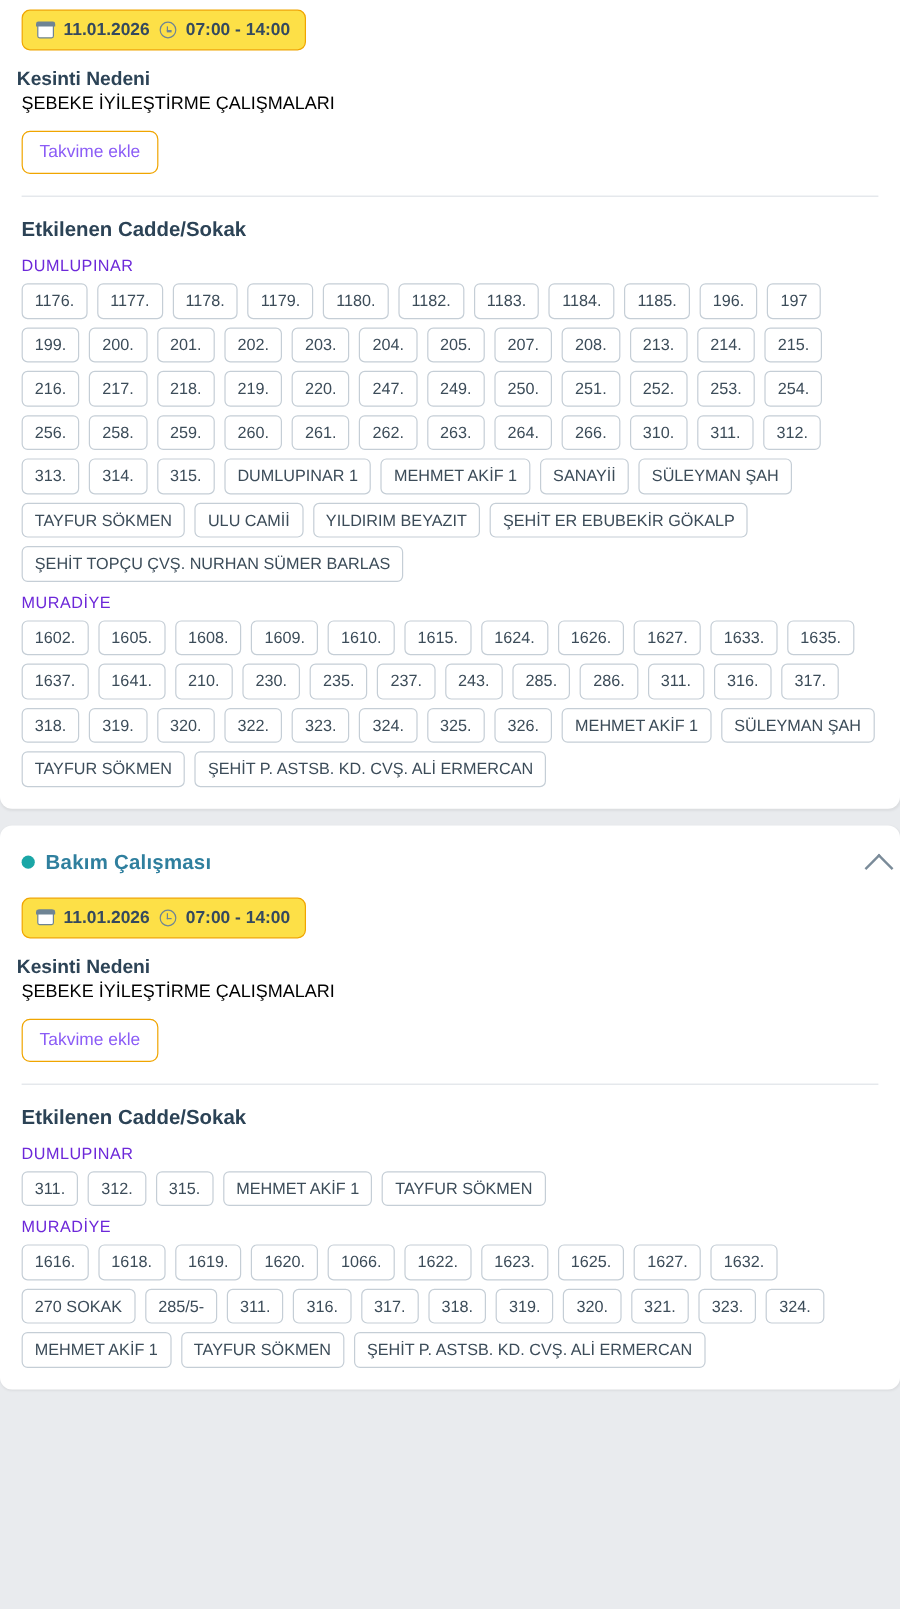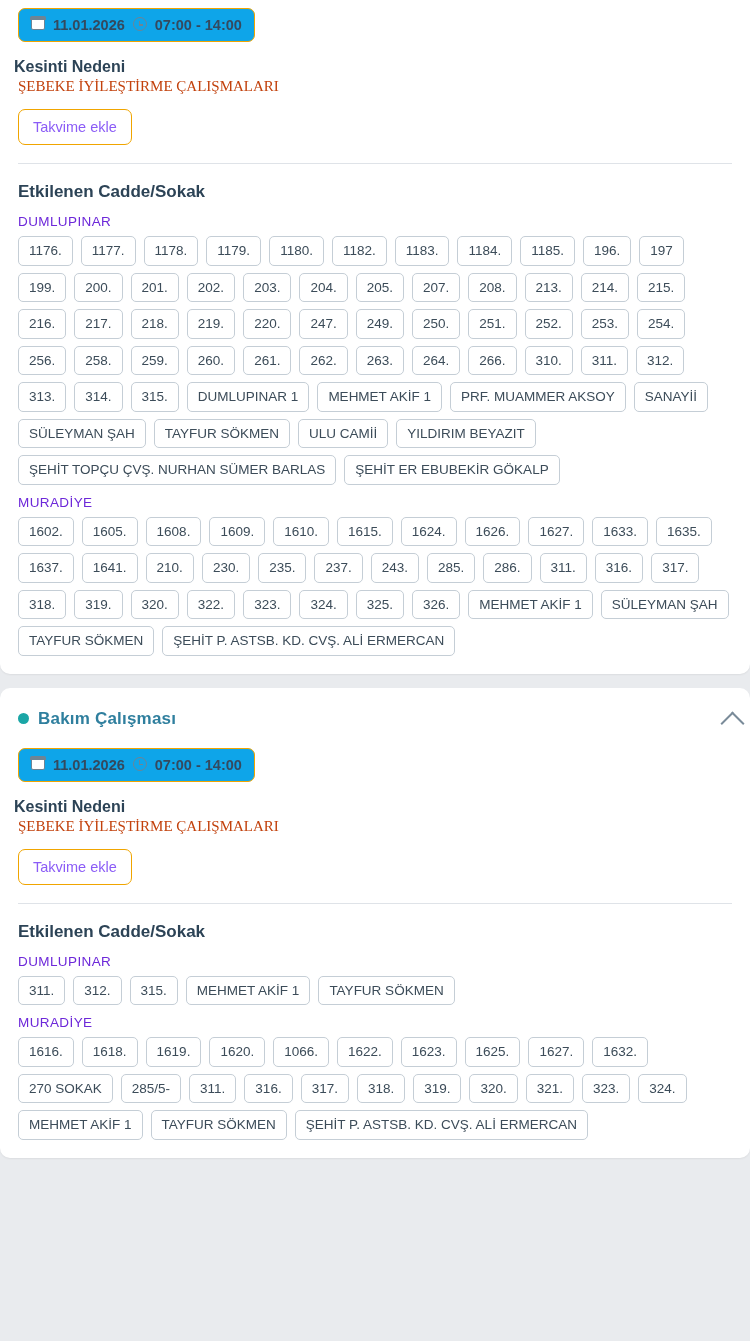--- a/index.html
+++ b/index.html
@@ -62,25 +62,25 @@
     position: absolute;
     left: 4px; top: 9px;
     width: 15px; height: 15px;
     border-left: 2.5px solid #7a8b99;
     border-top: 2.5px solid #7a8b99;
     transform: rotate(45deg);
   }
 
   .datepill {
     display: inline-flex;
-    align-items: flex-start;
+    align-items: center;
     gap: 8px;
     border: 1.5px solid #f0a500;
     border-radius: 7px;
-    background: #0ea5e9;
+    background: #fde047;
     padding: 8px 12px;
     margin: 8px 0 0 4px;
     font-size: 14.5px;
     color: #34495e;
     font-weight: bold;
   }
   .icon-cal {
     width: 14px; height: 13px;
     position: relative;
     display: inline-block;
@@ -119,23 +119,22 @@
   }
 
   .section-title {
     font-size: 16px;
     font-weight: bold;
     color: #2c4356;
     margin: 16px 0 2px 0;
   }
   .reason-text {
     font-size: 15px;
-    color: #c2410c;
+    color: #000000;
     margin: 2px 0 0 4px;
-    font-family: Liberation Serif, serif;
   }
 
   .btn-cal {
     display: inline-block;
     margin: 14px 0 0 4px;
     border: 1.5px solid #f0a500;
     background: #fff;
     border-radius: 7px;
     padding: 9px 14px;
     font-size: 14.5px;
@@ -251,28 +250,27 @@
         <span class="chip">264.</span>
         <span class="chip">266.</span>
         <span class="chip">310.</span>
         <span class="chip">311.</span>
         <span class="chip">312.</span>
         <span class="chip">313.</span>
         <span class="chip">314.</span>
         <span class="chip">315.</span>
         <span class="chip">DUMLUPINAR 1</span>
         <span class="chip">MEHMET AKİF 1</span>
-        <span class="chip">PRF. MUAMMER AKSOY</span>
         <span class="chip">SANAYİİ</span>
         <span class="chip">SÜLEYMAN ŞAH</span>
         <span class="chip">TAYFUR SÖKMEN</span>
         <span class="chip">ULU CAMİİ</span>
         <span class="chip">YILDIRIM BEYAZIT</span>
+        <span class="chip">ŞEHİT ER EBUBEKİR GÖKALP</span>
         <span class="chip">ŞEHİT TOPÇU ÇVŞ. NURHAN SÜMER BARLAS</span>
-        <span class="chip">ŞEHİT ER EBUBEKİR GÖKALP</span>
       </div>
 
       <div class="group-name">MURADİYE</div>
       <div class="chips">
         <span class="chip">1602.</span>
         <span class="chip">1605.</span>
         <span class="chip">1608.</span>
         <span class="chip">1609.</span>
         <span class="chip">1610.</span>
         <span class="chip">1615.</span>

